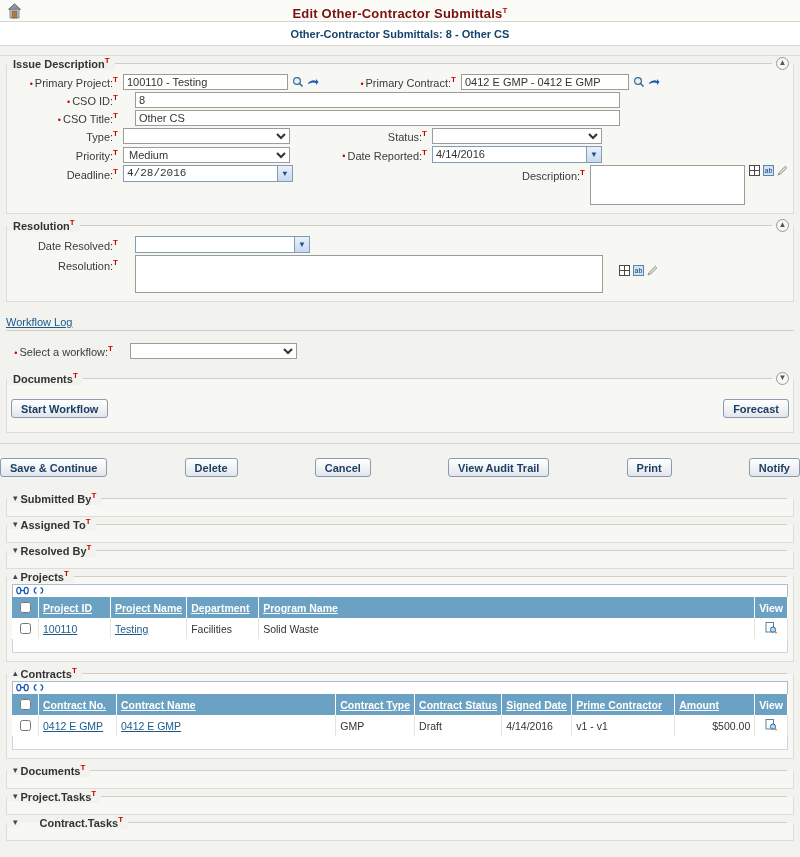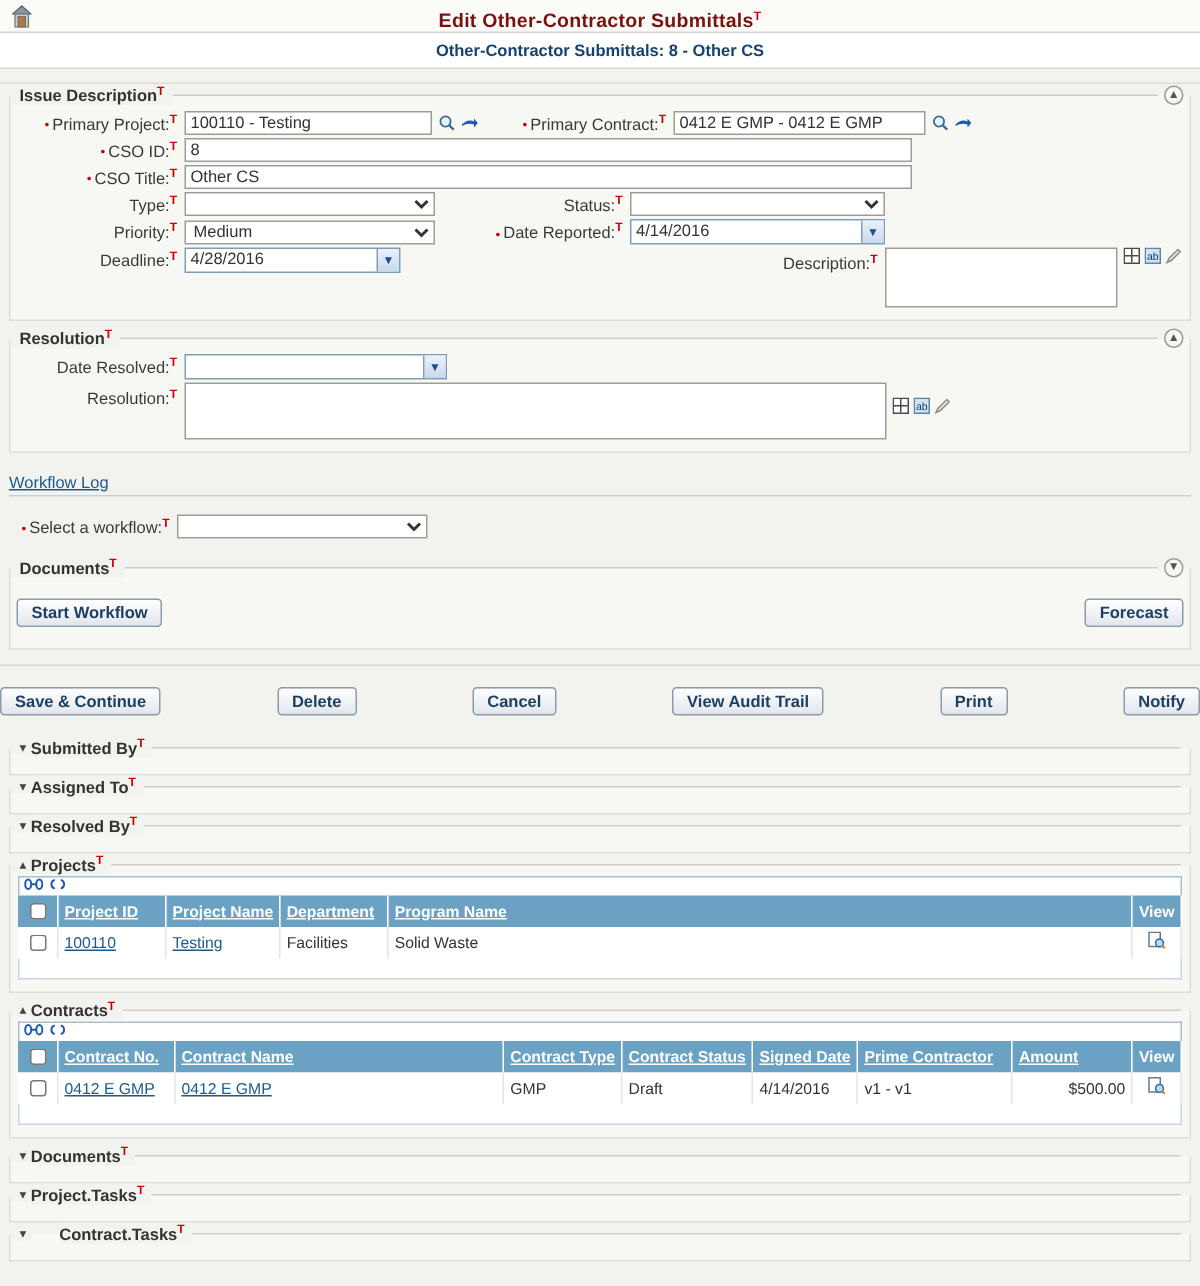--- a/index.html
+++ b/index.html
@@ -59,21 +59,21 @@
   .sec-rule { flex: 1; height: 1px; background: #cfcdc6; margin-right: 4px; }
   .sec-toggle {
     width: 13px; height: 13px; border-radius: 50%;
     border: 1px solid #9a9a92; background: #f7f7f3;
     display: flex; align-items: center; justify-content: center;
     font-size: 8px; color: #555; pointer-events: auto; cursor: pointer;
     margin-right: 4px; line-height: 1;
   }
 
   
-  .frow { display: flex; align-items: center; margin: 2px 0; }
+  .frow { display: flex; align-items: center; margin: 2px 0; gap: 12px; }
   .col { display: flex; align-items: center; }
   .lbl {
     text-align: right; font-size: 11px; color: #3a3a3a;
     padding-right: 5px; white-space: nowrap;
   }
   .req { color: #c00; font-size: 9px; margin-right: 2px; }
 
   input.txt, .fakeinput {
     height: 16px; border: 1px solid #9d9d95;
     background: #fff; font-family: "Liberation Sans", sans-serif;
@@ -257,21 +257,21 @@
       <span class="dateinput" style="width:170px;">
         <span>4/14/2016</span>
         <span class="datebtn">▼</span>
       </span>
     </div>
   </div>
 
   <div class="frow" style="align-items:flex-start;justify-content:space-between;">
     <div class="col">
       <span class="lbl" style="width:112px;"><span>Deadline:</span><span class="sup-t">T</span></span>
-      <span class="dateinput" style="width:144px;">
+      <span class="dateinput" style="width:170px;font-family:Liberation Mono, monospace;">
         <span>4/28/2016</span>
         <span class="datebtn">▼</span>
       </span>
     </div>
     <div class="col" style="margin-left:18px; align-items:flex-start;">
       <span class="lbl" style="width:112px; line-height:16px;"><span>Description:</span><span class="sup-t">T</span></span>
       <textarea class="ta" style="width: 155px; height: 40px;"></textarea>
       <span class="icon-btns">
         <span class="mini-icon">
           <svg width="11" height="11" viewBox="0 0 11 11">

